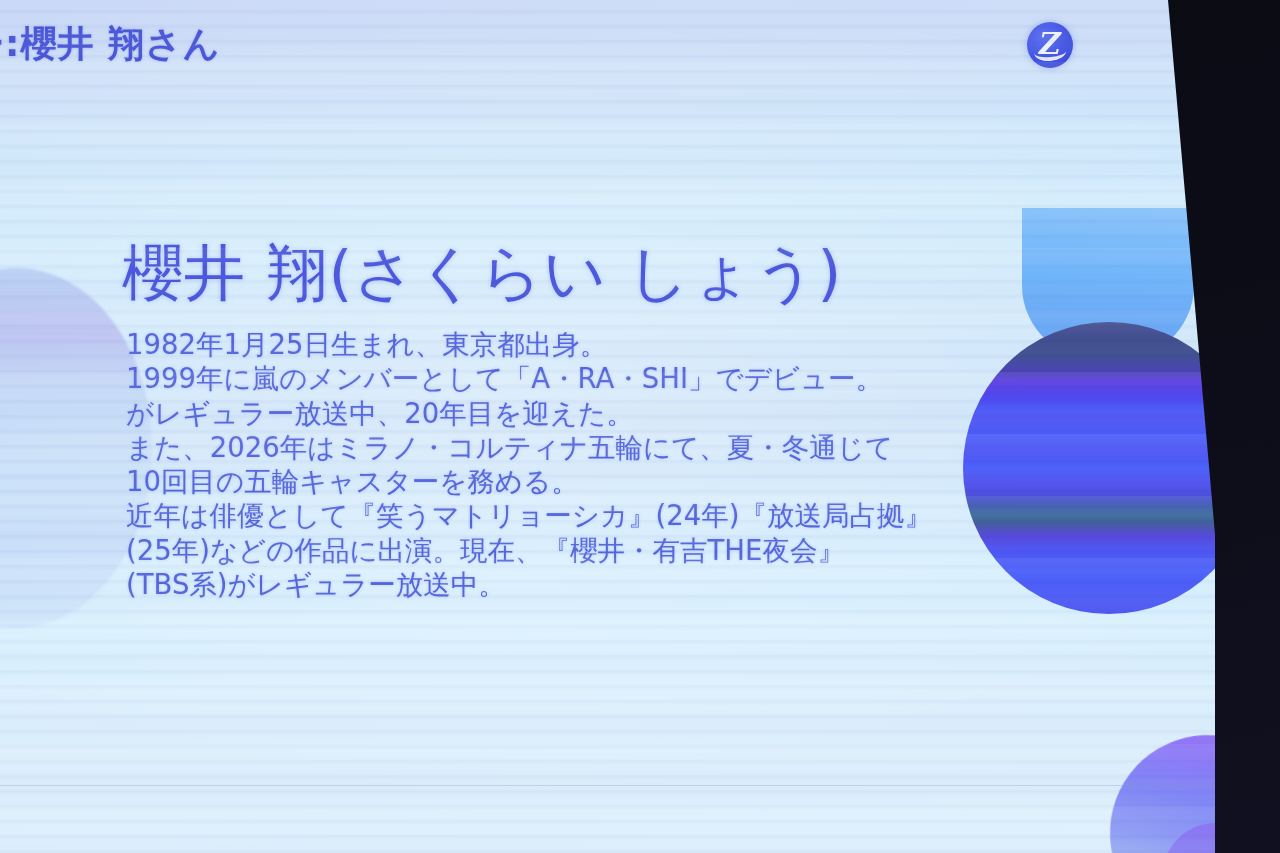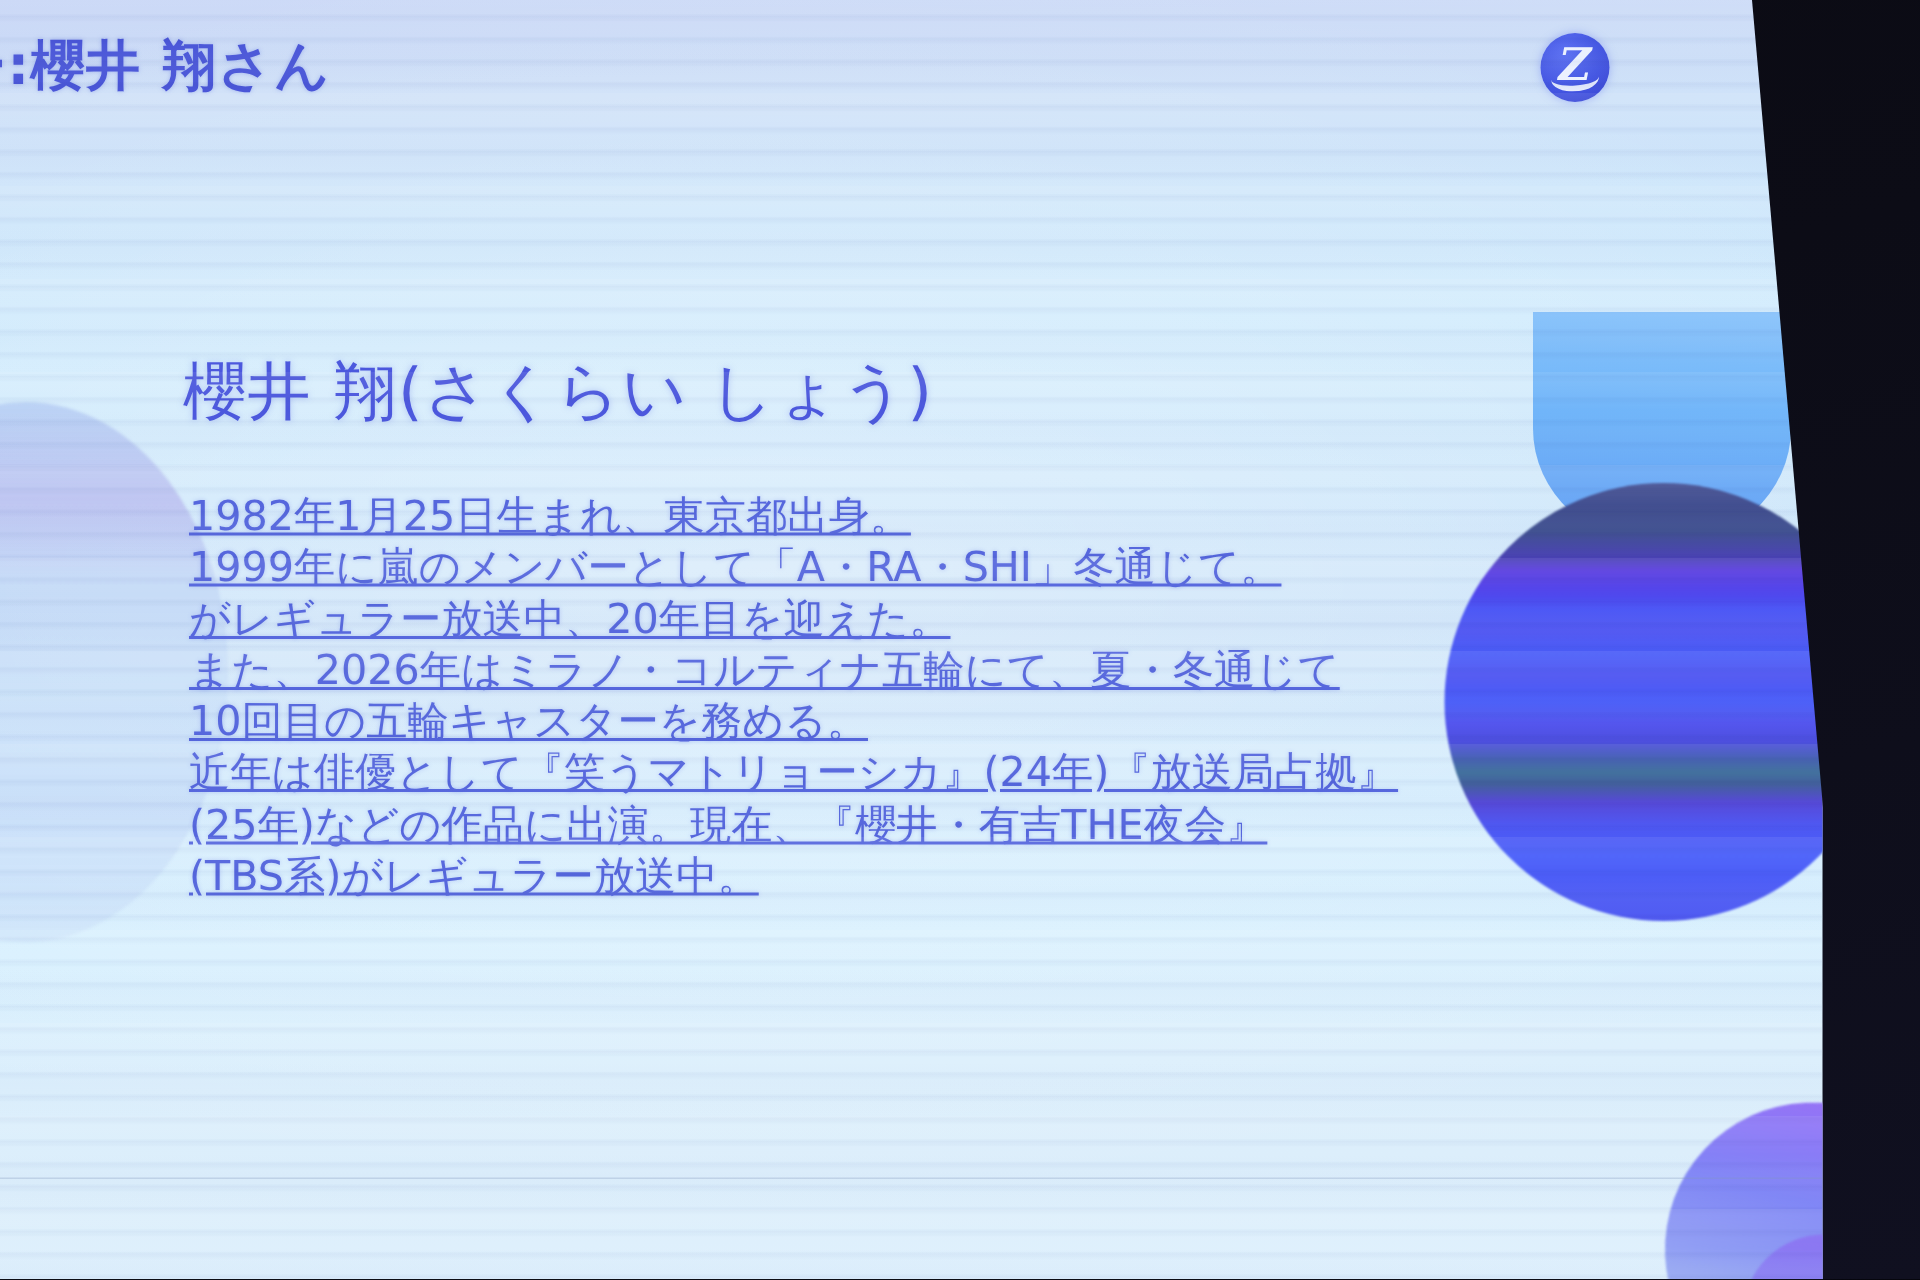--- a/index.html
+++ b/index.html
@@ -147,32 +147,32 @@
   .z-swoosh{position:absolute;left:7px;bottom:7px;width:32px;height:13px;
      border-bottom:4px solid #eef3ff;border-radius:0 0 40px 40px/0 0 22px 22px;
      transform:rotate(-4deg);opacity:.95;}
   .z-word{color:#3a45c4;font-size:34px;letter-spacing:1.5px;font-weight:600;
      font-family:"DejaVu Serif","Liberation Serif",serif;
      text-shadow:0 0 2px rgba(110,130,230,.45);}
   .z-reg{font-size:9px;vertical-align:super;letter-spacing:0;}
 
   #headline{
     position:absolute; left:122px; top:233px;
-    font-size:42px; font-weight:500; letter-spacing:1px;
+    font-size:61px; font-weight:500; letter-spacing:1px;
     color:#4b57dd; white-space:nowrap;
     text-shadow:0 0 4px rgba(130,150,235,.5);
   }
 
   #body{
     position:absolute; left:126px; top:327px;
     font-size:27.5px; line-height:34.3px; letter-spacing:0px;
     color:#5566dd; white-space:nowrap;
     text-shadow:0 0 3px rgba(130,150,235,.45);
   }
-  #body .ln{display:block;text-decoration:underline;}
+  #body .ln{display:block;}
 
   
   #screen > *{ }
 </style>
 </head>
 <body>
 
 <div id="stage">
 
   <div id="room"></div>
@@ -195,21 +195,21 @@
       <div class="z-badge">
         <span>Z</span>
         <i class="z-swoosh"></i>
       </div>
     </div>
 
     <div id="headline">櫻井 翔(さくらい しょう)</div>
 
     <div id="body">
       <span class="ln">1982年1月25日生まれ、東京都出身。</span>
-      <span class="ln">1999年に嵐のメンバーとして「A・RA・SHI」冬通じて。</span>
+      <span class="ln">1999年に嵐のメンバーとして「A・RA・SHI」でデビュー。</span>
       <span class="ln">がレギュラー放送中、20年目を迎えた。</span>
       <span class="ln">また、2026年はミラノ・コルティナ五輪にて、夏・冬通じて</span>
       <span class="ln">10回目の五輪キャスターを務める。</span>
       <span class="ln">近年は俳優として『笑うマトリョーシカ』(24年)『放送局占拠』</span>
       <span class="ln">(25年)などの作品に出演。現在、『櫻井・有吉THE夜会』</span>
       <span class="ln">(TBS系)がレギュラー放送中。</span>
     </div>
 
     <div class="bands"></div>
     <div class="bands2"></div>

